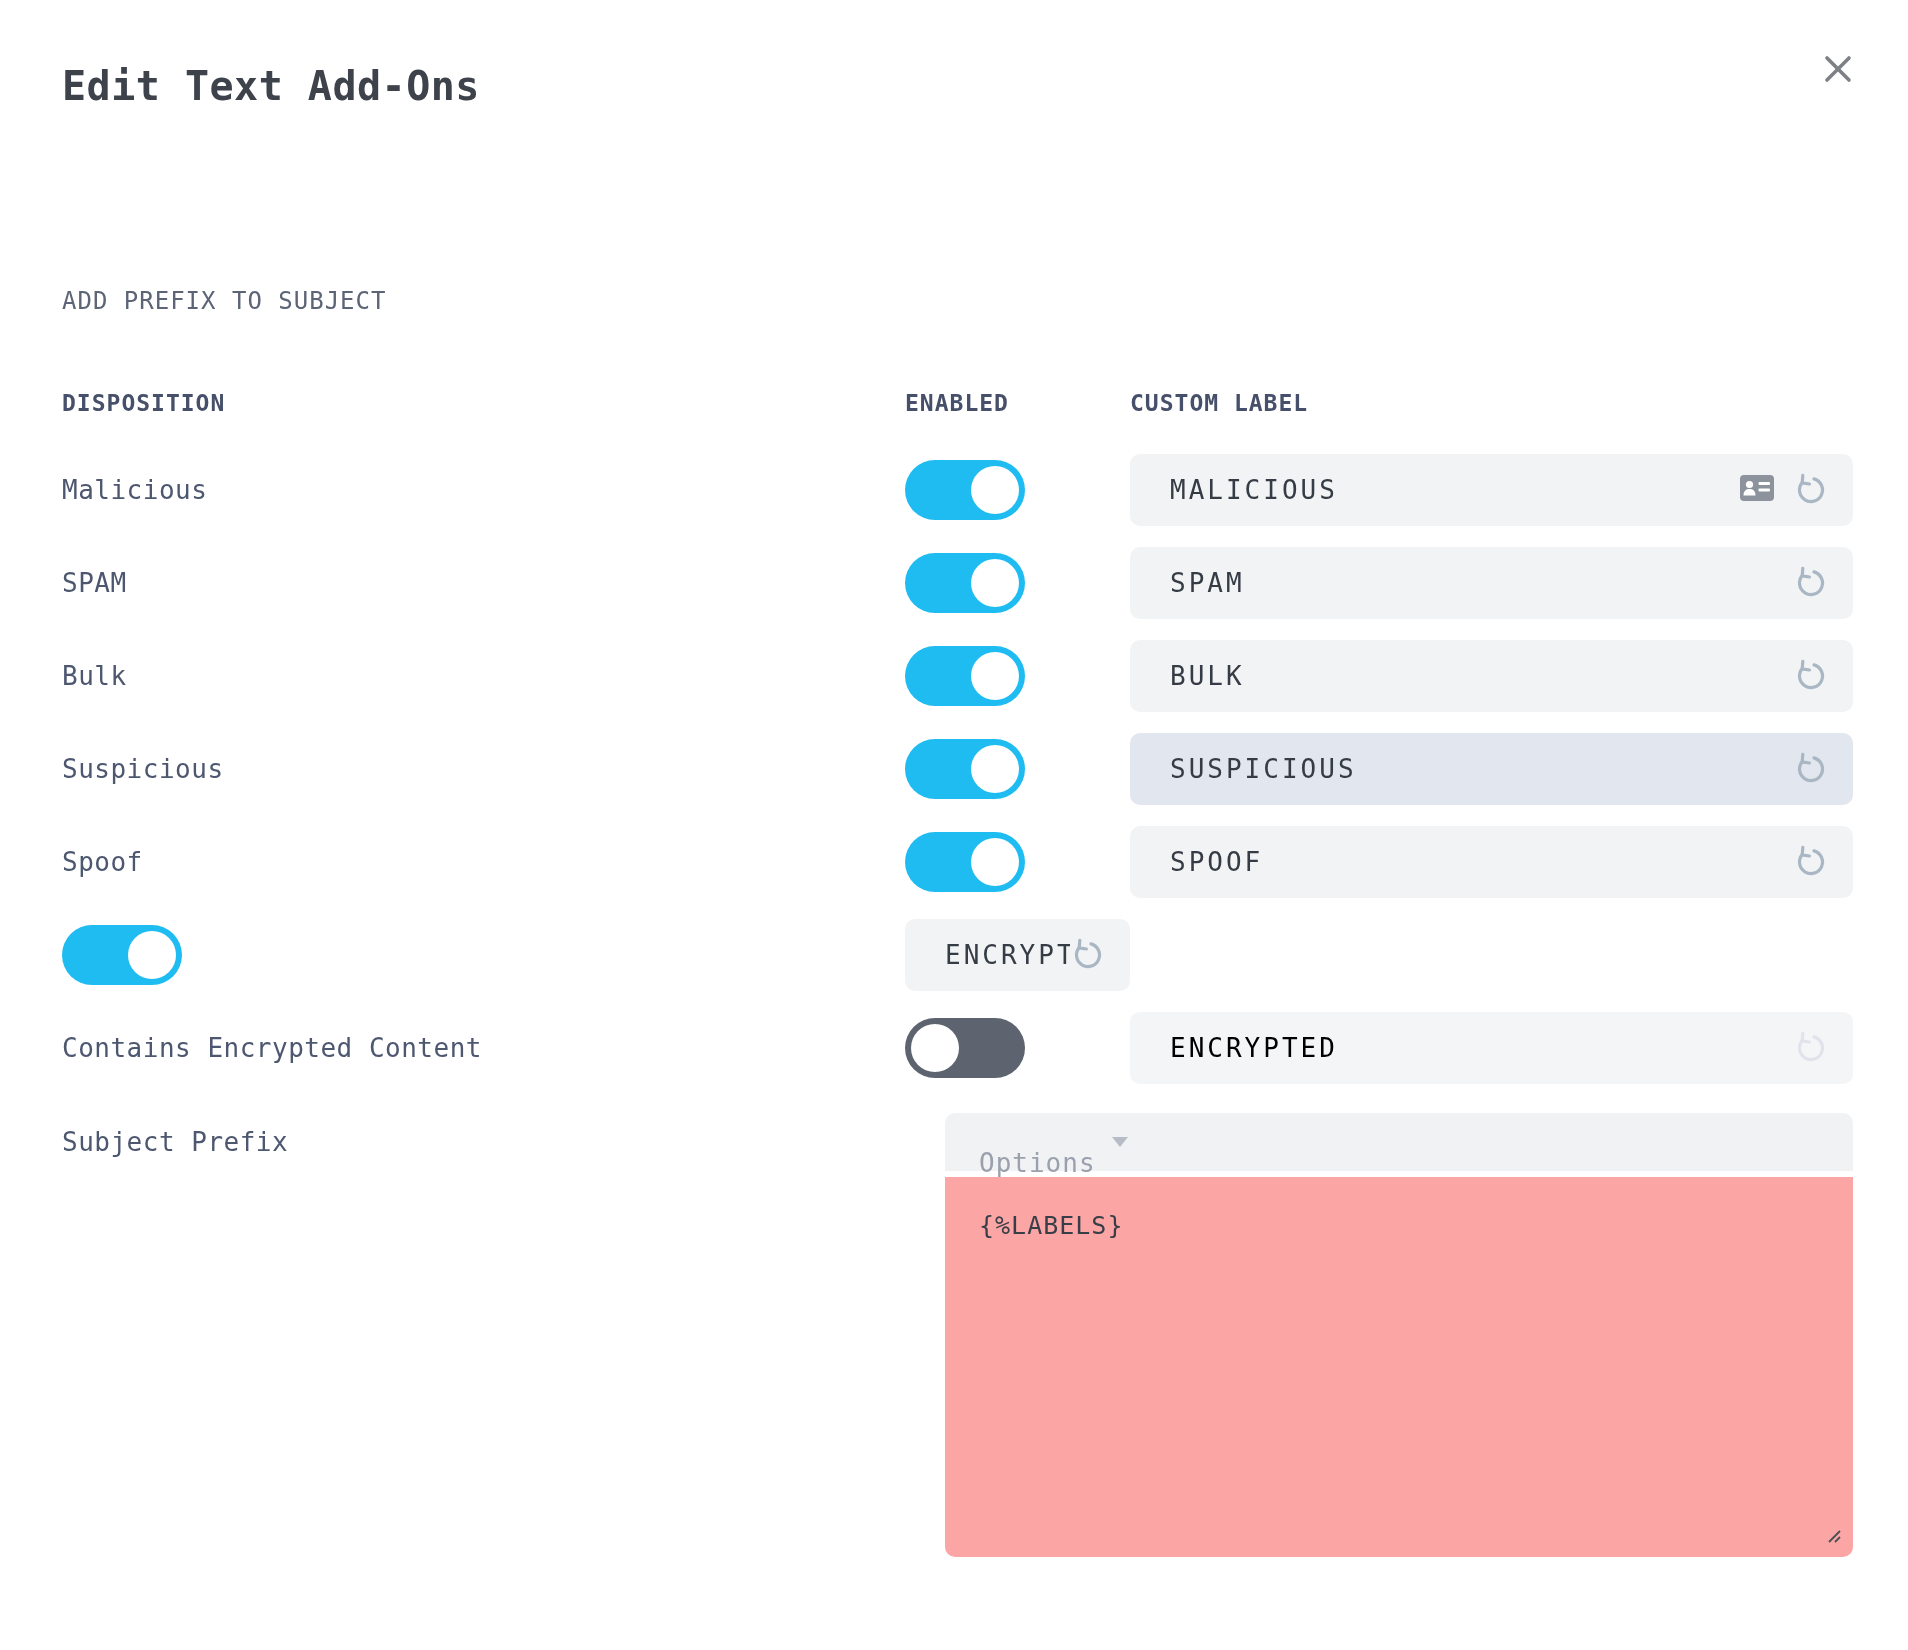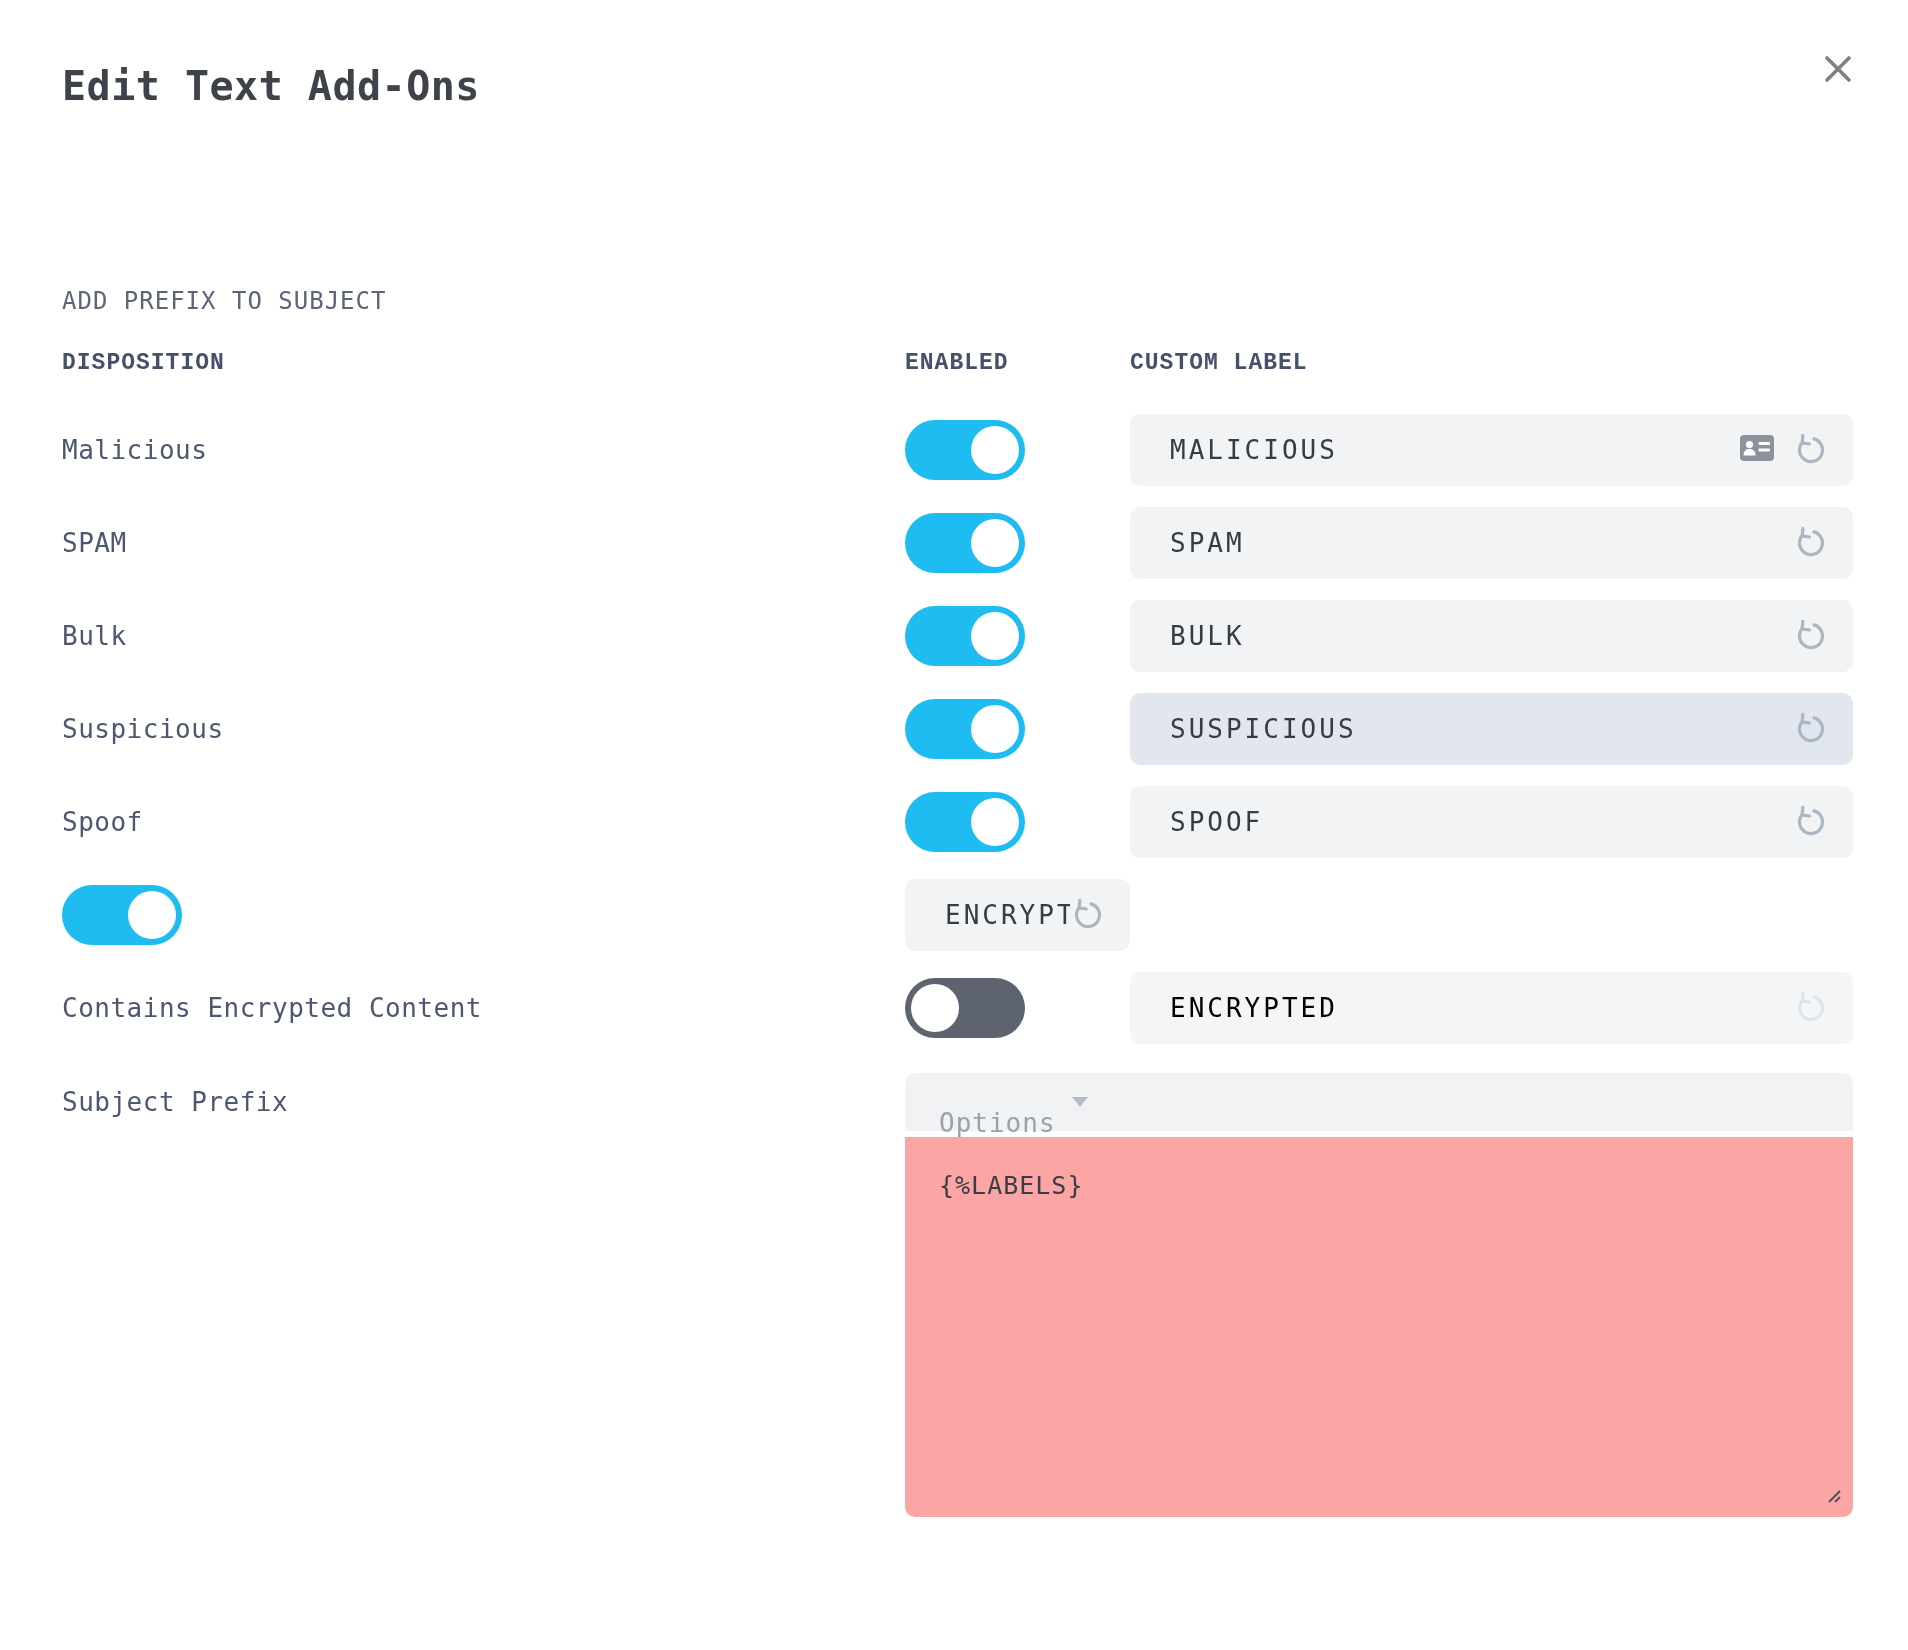--- a/index.html
+++ b/index.html
@@ -11,21 +11,21 @@
   
   .title { font-size: 40px; line-height: 44px; font-weight: bold; color: #3d424b; letter-spacing: 0.5px; }
   .close-btn { position: absolute; top: 48px; right: 48px; width: 44px; height: 44px;
                display: flex; align-items: center; justify-content: center; cursor: pointer;
                background: transparent; border: none; }
 
   
   .section-heading { margin-top: 176px; font-size: 24px; line-height: 34px; color: #5c6476; letter-spacing: 1px; }
 
   
-  .grid-head { margin-top: 32px; display: grid; grid-template-columns: 843px 225px 723px; align-items: center; font-family: Liberation Mono, monospace; }
+  .grid-head { margin-top: 72px; display: grid; grid-template-columns: 843px 225px 723px; align-items: center; }
   .col-head { font-size: 23px; line-height: 26px; font-weight: bold; color: #47506a; letter-spacing: 1px; }
 
   .rows { margin-top: 38px; }
   .row { display: grid; grid-template-columns: 843px 225px 723px; align-items: center; height: 72px; margin-bottom: 21px; }
   .disposition { font-size: 26px; color: #4d5770; letter-spacing: 0.5px; }
 
   
   .toggle { position: relative; width: 120px; height: 60px; border-radius: 30px; cursor: pointer; }
   .toggle .knob { position: absolute; top: 6px; width: 48px; height: 48px; border-radius: 50%; background: #ffffff; }
   .toggle.on  { background: #1fbcf2; }
@@ -38,21 +38,21 @@
            padding: 0 24px 0 40px; }
   .field .value { flex: 1; font-size: 26px; letter-spacing: 3px; color: #363c45; white-space: nowrap; overflow: hidden; }
   .field.highlighted { background: #e2e6ee; }
   .field.disabled { background: #f3f5f7; }
   .field.disabled .value { color: #000000; }
   .field .icons { display: flex; align-items: center; gap: 18px; }
   .reset-icon svg { display: block; }
   .field.disabled .reset-icon path { stroke: #e0e4ea; }
 
   
-  .subject-row { display: grid; grid-template-columns: 843px 1fr; margin-top: 29px; align-items: start; }
+  .subject-row { display: grid; grid-template-columns: 843px 1fr; margin-top: 29px; align-items: start; gap: 40px; }
   .subject-label { font-size: 26px; color: #4d5770; letter-spacing: 0.5px; line-height: 58px; }
   .options-bar { height: 58px; background: #f0f2f4; border-radius: 10px 10px 0 0;
                  display: flex; align-items: center; padding: 0 34px; cursor: pointer; }
   .options-label { font-size: 26px; color: #9aa1ad; letter-spacing: 1px; margin-top: 41px; }
   .caret { width: 0; height: 0; margin-left: 16px; border-left: 8px solid transparent;
            border-right: 8px solid transparent; border-top: 10px solid #b7bdc7; }
   .prefix-textarea { position: relative; margin-top: 6px; height: 380px; background: #fca5a5;
                      border-radius: 0 0 10px 10px; padding: 34px 34px; }
   .prefix-text { font-size: 25px; color: #383e47; letter-spacing: 1px; }
   .resize-handle { position: absolute; right: 10px; bottom: 8px; cursor: nwse-resize; }

